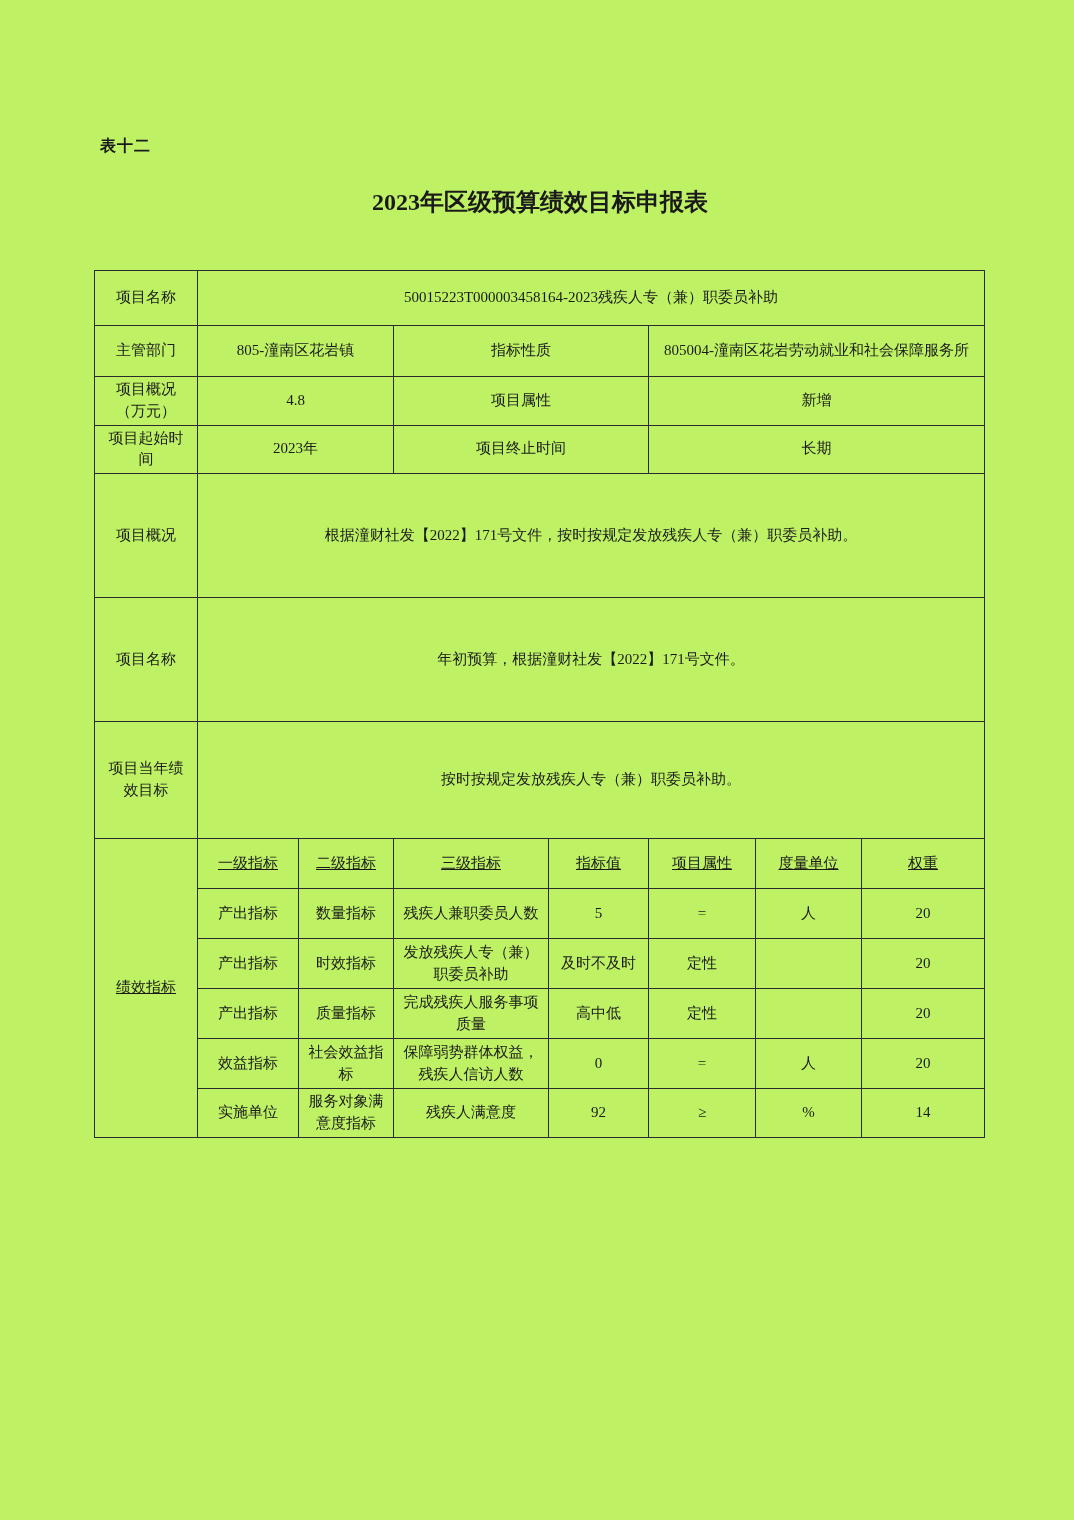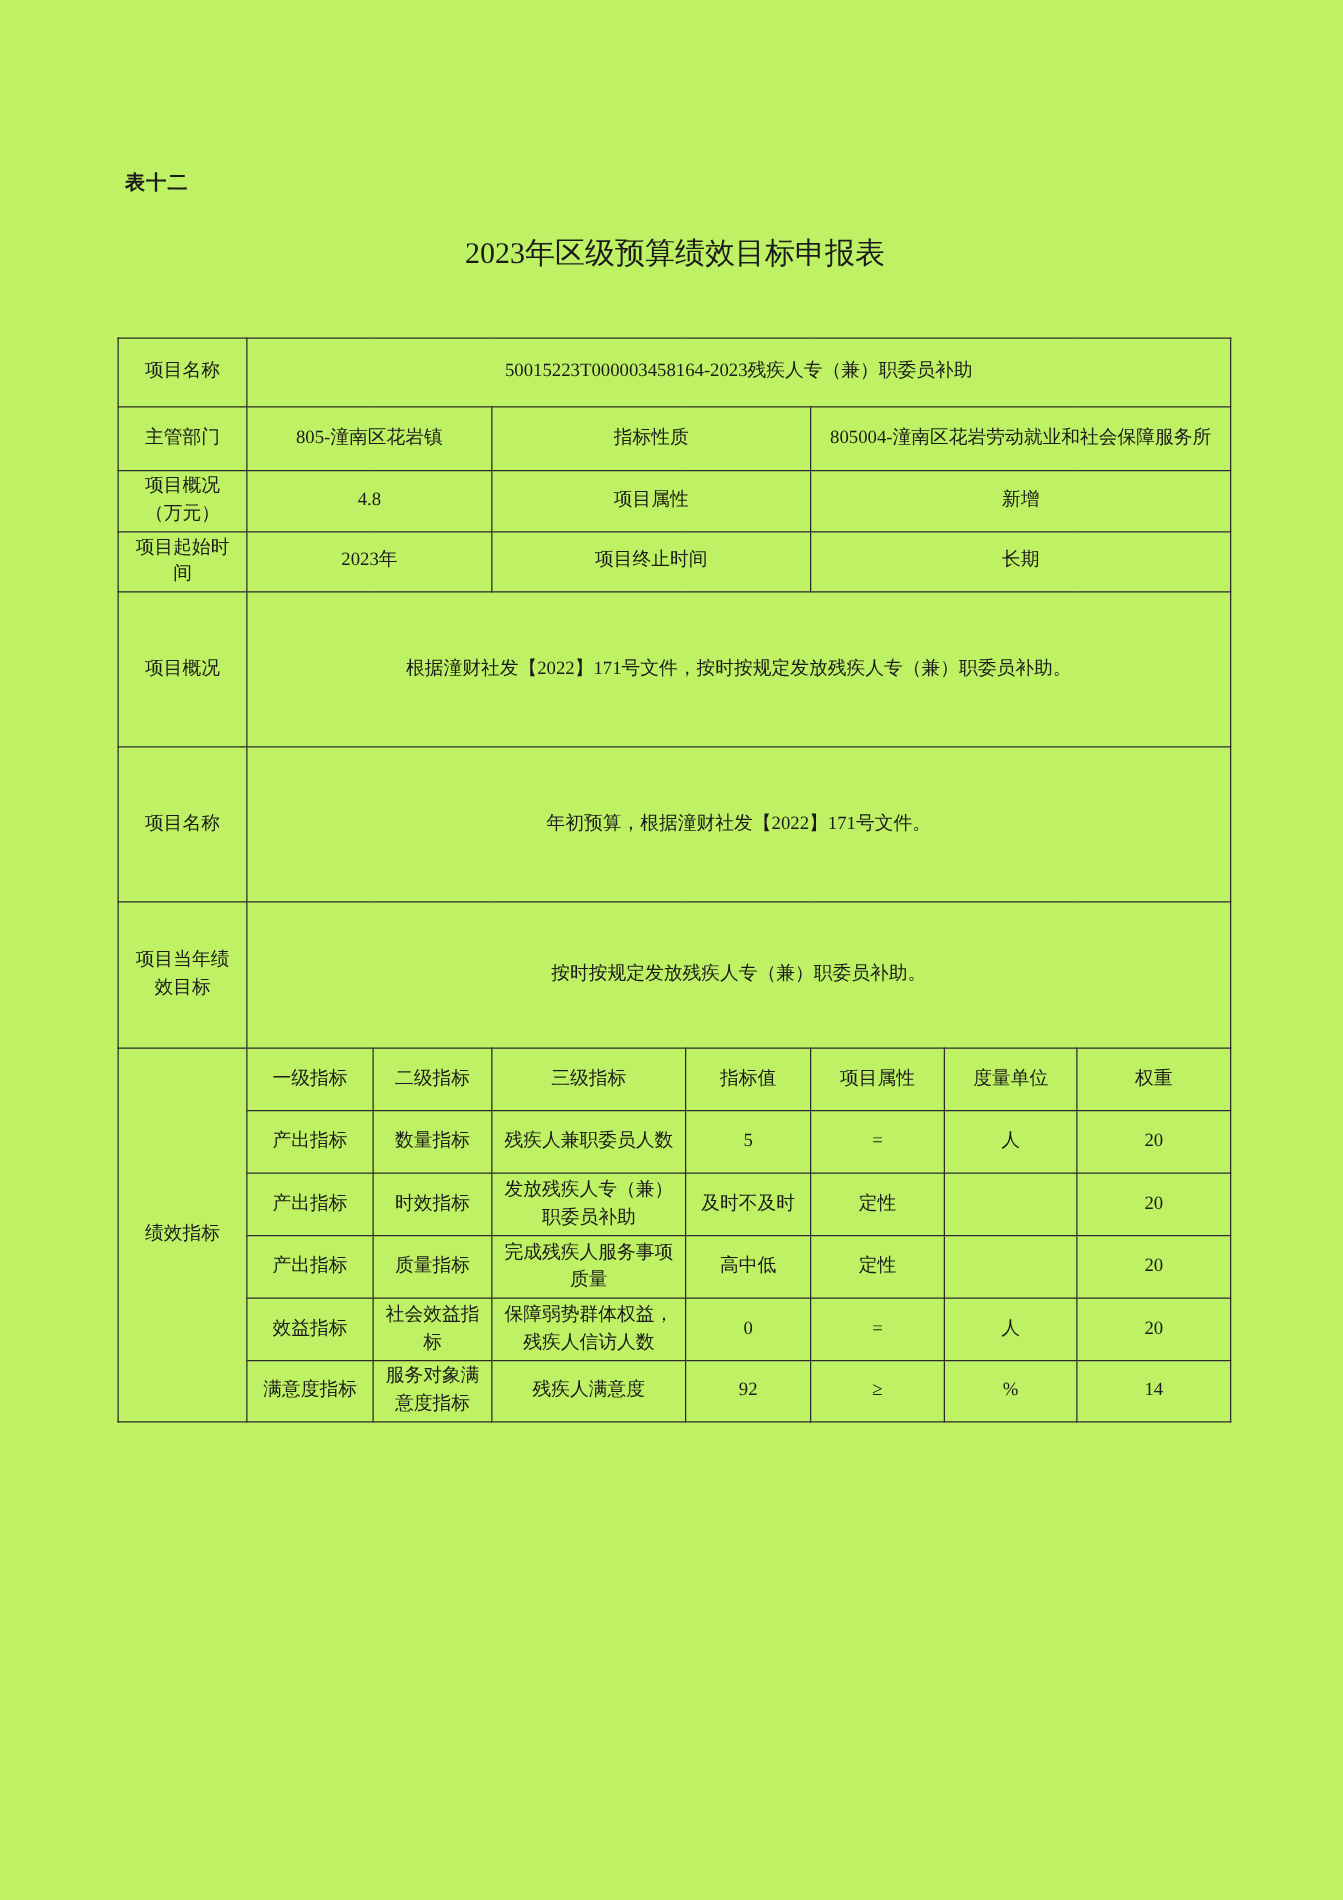--- a/index.html
+++ b/index.html
@@ -24,21 +24,21 @@
     font-weight: bold;
     letter-spacing: 1px;
   }
   .doc-title {
     position: absolute;
     left: 95px;
     width: 890px;
     top: 186px;
     text-align: center;
     font-size: 24px;
-    font-weight: normal;
+    font-weight: bold;
   }
   .unit-note {
     position: absolute;
     left: 95px;
     width: 890px;
     top: 245px;
     text-align: right;
     font-size: 15px;
   }
   table.form {
@@ -70,21 +70,21 @@
   }
   td.c2 { padding: 2px 4px; }
   td.wide-val { padding: 2px 10px; }
   tr.r-name  td { height: 50px; }
   tr.r-dept  td { height: 46px; }
   tr.r-fund  td { height: 42px; }
   tr.r-time  td { height: 42px; }
   tr.r-ov    td { height: 119px; }
   tr.r-basis td { height: 119px; }
   tr.r-goal  td { height: 112px; }
-  tr.r-ih    td { height: 45px; }
+  tr.r-ih    td { height: 45px; text-decoration: underline; }
   tr.r-i     td { height: 45px; }
   tr.r-il    td { height: 42px; }
 </style>
 </head>
 <body>
 
 <div class="page">
 
   <div class="doc-tag">表十二</div>
   <div class="doc-title">2023年区级预算绩效目标申报表</div>
@@ -175,21 +175,21 @@
       <tr class="r-i">
         <td>效益指标</td>
         <td class="c2">社会效益指标</td>
         <td class="l3">保障弱势群体权益，残疾人信访人数</td>
         <td>0</td>
         <td>=</td>
         <td>人</td>
         <td>20</td>
       </tr>
       <tr class="r-il">
-        <td>满意度指标</td>
+        <td>实施单位</td>
         <td class="c2">服务对象满意度指标</td>
         <td class="l3">残疾人满意度</td>
         <td>92</td>
         <td>≥</td>
         <td>%</td>
         <td>14</td>
       </tr>
     </tbody>
   </table>
 </div>

